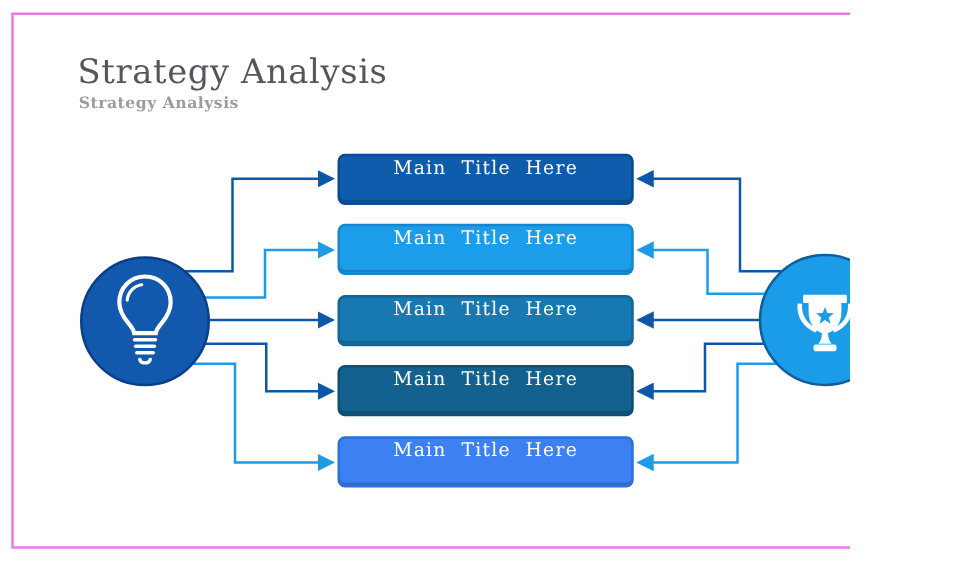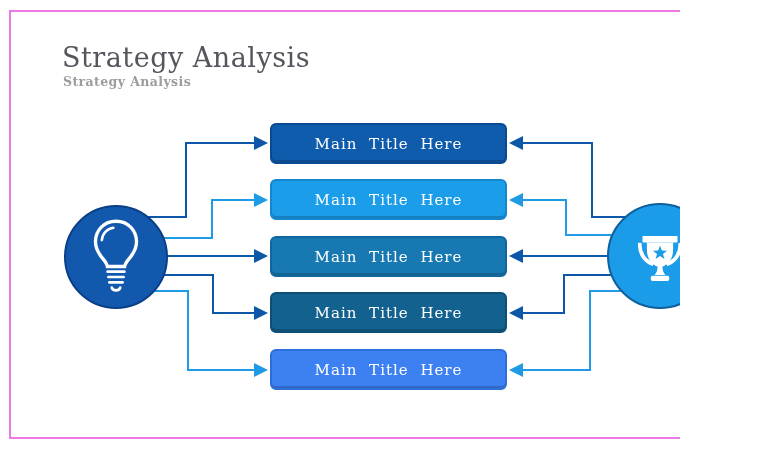--- a/index.html
+++ b/index.html
@@ -60,21 +60,21 @@
     left: 0; top: 0;
     width: 778px; height: 450px;
   }
 
   .bar {
     position: absolute;
     left: 270px;
     width: 237px; height: 41px;
     border: 2px solid transparent;
     border-radius: 6px;
-    display: flex; align-items: center; justify-content: center;
+    display: flex; align-items: flex-start; justify-content: center;
     box-shadow: inset 0 -2px 0 rgba(0,0,0,0.18);
   }
   .bar-label {
     font-family: "DejaVu Serif", "Liberation Serif", serif;
     font-size: 15px;
     color: #ffffff;
     letter-spacing: 1px;
     word-spacing: 6px;
     white-space: nowrap;
   }

